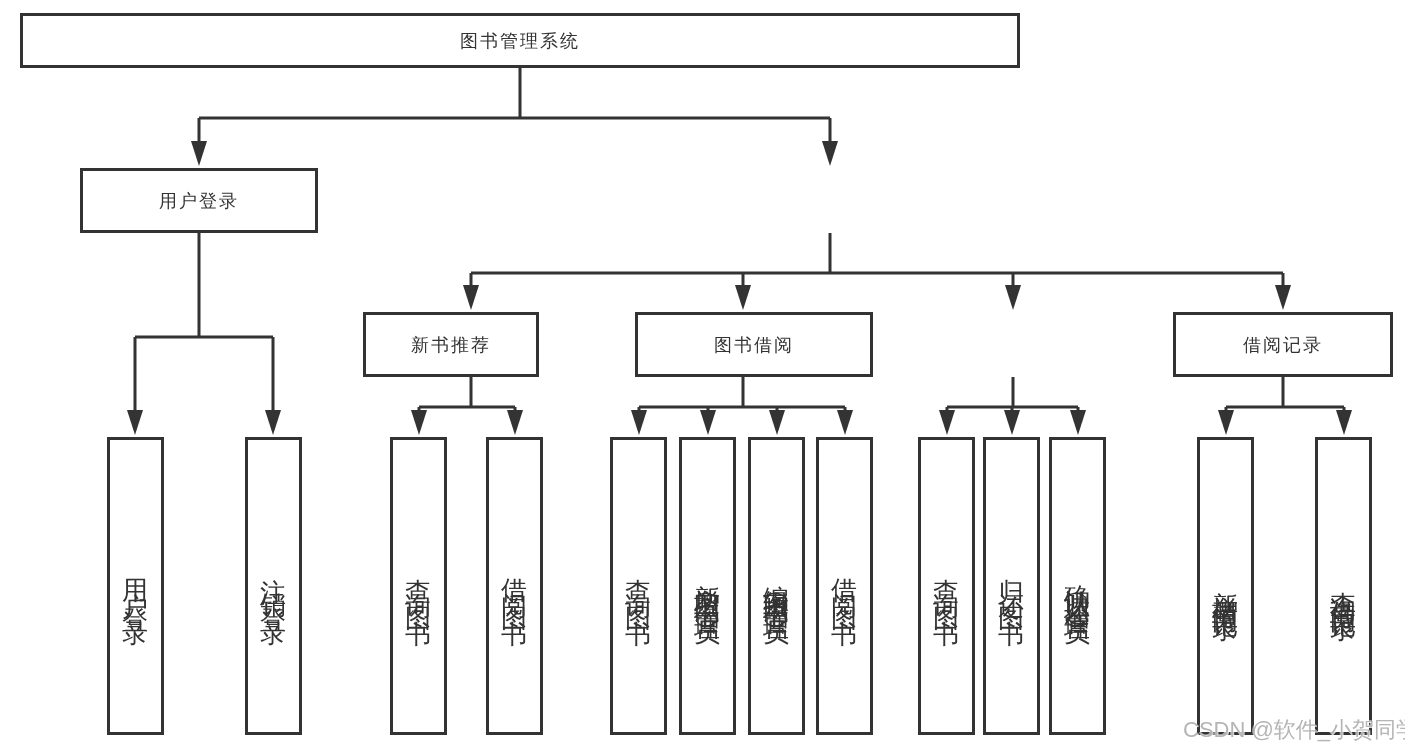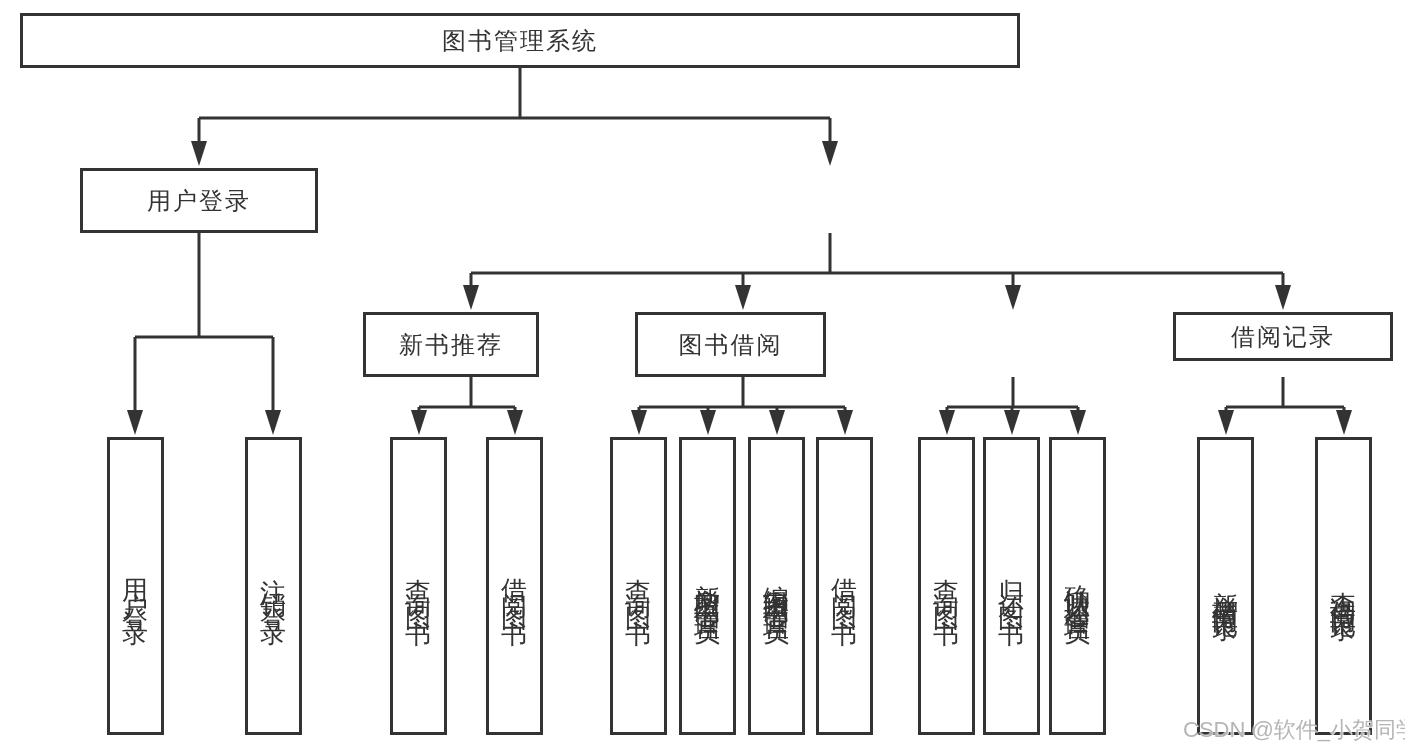--- a/index.html
+++ b/index.html
@@ -25,21 +25,21 @@
     position: absolute;
     box-sizing: border-box;
     border: 3px solid #333333;
     background: #ffffff;
     display: flex;
     align-items: center;
     justify-content: center;
     z-index: 2;
   }
   .hbox .hlabel {
-    font-size: 24px;
+    font-size: 18px;
     letter-spacing: 2px;
     color: #333333;
     white-space: nowrap;
   }
   .leaf {
     position: absolute;
     box-sizing: border-box;
     border: 3px solid #333333;
     background: #ffffff;
     display: flex;
@@ -111,24 +111,24 @@
     <span class="hlabel">图书管理系统</span>
   </div>
 
   <div class="hbox" style="left:80px; top:168px; width:238px; height:65px;">
     <span class="hlabel">用户登录</span>
   </div>
 
   <div class="hbox" style="left:363px; top:312px; width:176px; height:65px;">
     <span class="hlabel">新书推荐</span>
   </div>
-  <div class="hbox" style="left:635px; top:312px; width:191px; height:65px;">
+  <div class="hbox" style="left:635px; top:312px; width:238px; height:65px;">
     <span class="hlabel">图书借阅</span>
   </div>
-  <div class="hbox" style="left:1173px; top:312px; width:220px; height:49px;">
+  <div class="hbox" style="left:1173px; top:312px; width:220px; height:65px;">
     <span class="hlabel">借阅记录</span>
   </div>
 
   <div class="leaf" style="left:107px;">
     <span class="vtext" style="letter-spacing: 14px;">用户登录</span>
   </div>
   <div class="leaf" style="left:245px;">
     <span class="vtext" style="letter-spacing: 14px;">注销登录</span>
   </div>
 

